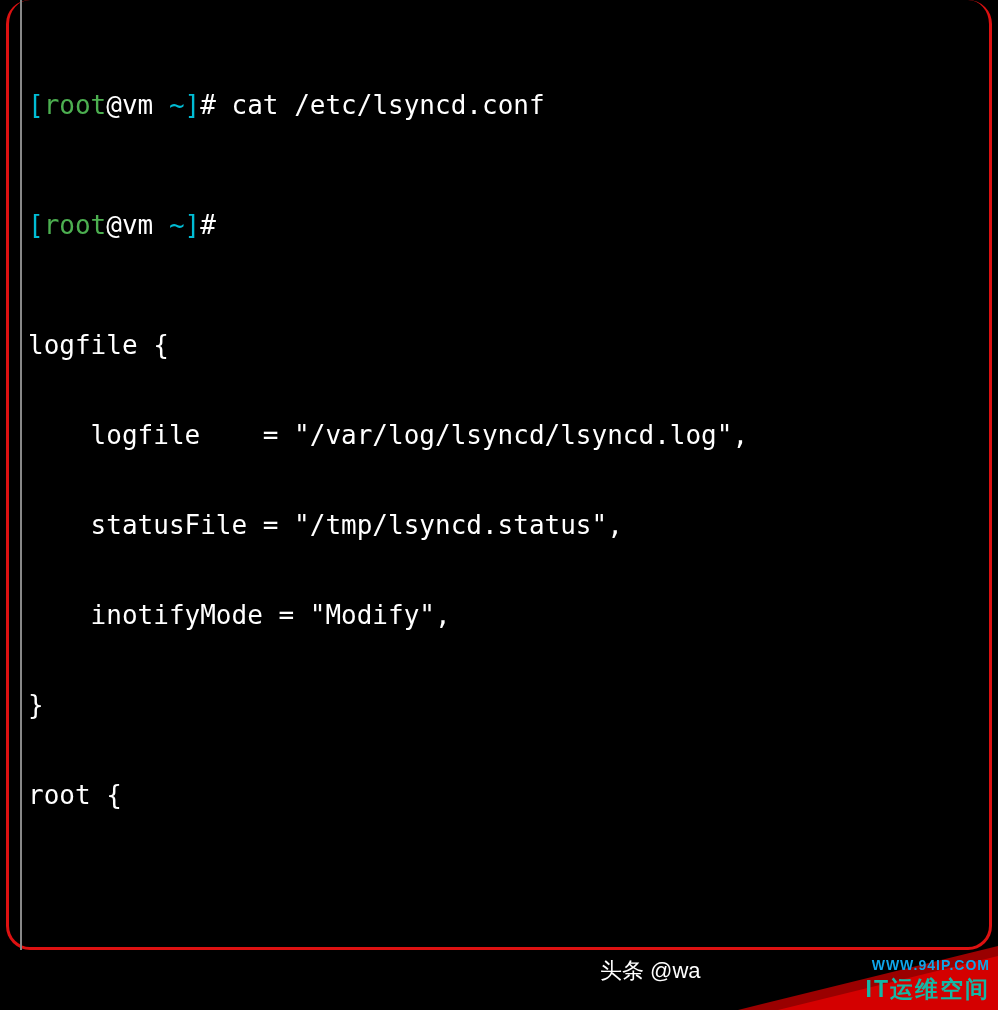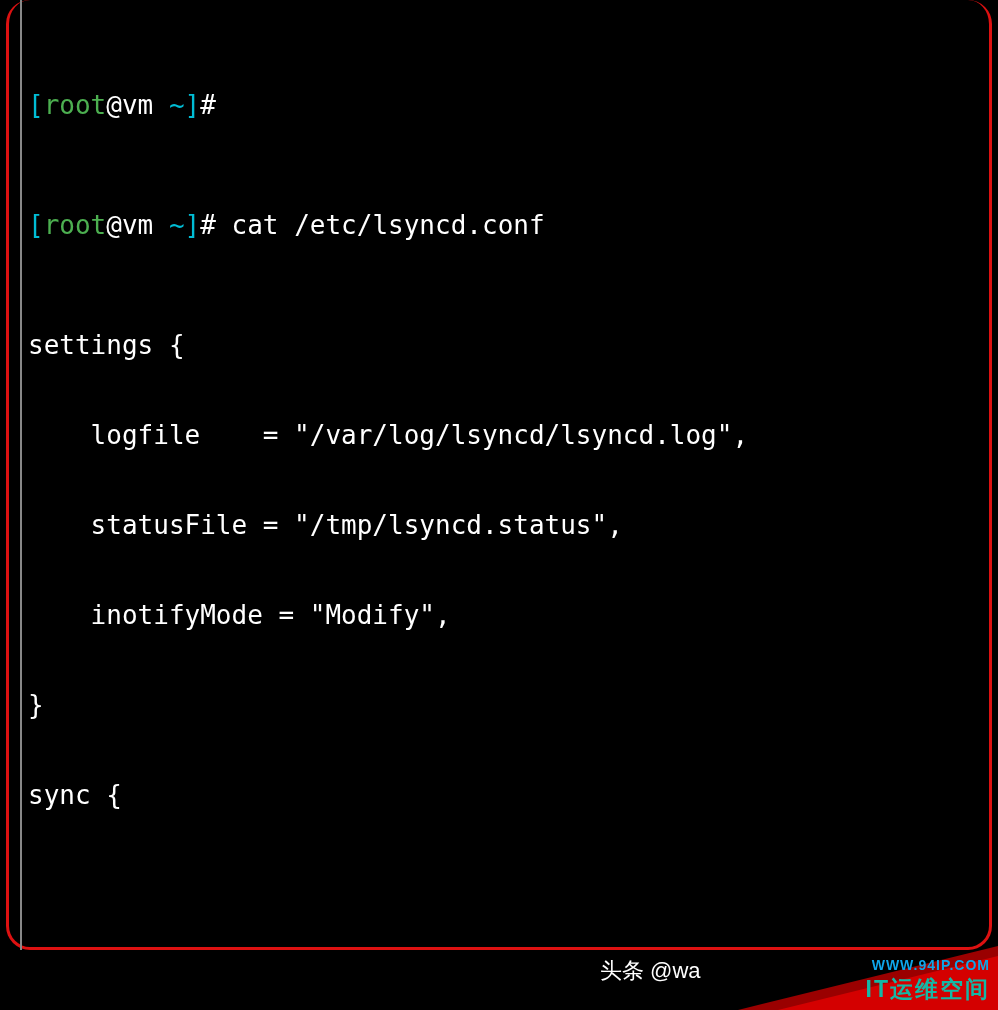--- a/index.html
+++ b/index.html
@@ -105,30 +105,30 @@
   }
 </style>
 </head>
 <body>
 
 <div class="frame"></div>
 <div class="left-rule"></div>
 
 <div class="term">
   
+  <span class="line"><span class="bracket">[</span><span class="user">root</span><span class="host">@</span><span class="host">vm</span><span class="host"> </span><span class="tilde">~</span><span class="bracket">]</span><span class="hash">#</span><span class="cmd"> cat /etc/lsyncd.conf</span></span>
+  
   <span class="line"><span class="bracket">[</span><span class="user">root</span><span class="host">@</span><span class="host">vm</span><span class="host"> </span><span class="tilde">~</span><span class="bracket">]</span><span class="hash">#</span><span class="cmd"></span></span>
   
-  <span class="line"><span class="bracket">[</span><span class="user">root</span><span class="host">@</span><span class="host">vm</span><span class="host"> </span><span class="tilde">~</span><span class="bracket">]</span><span class="hash">#</span><span class="cmd"> cat /etc/lsyncd.conf</span></span>
-  
-  <span class="line out">settings {</span>
+  <span class="line out">logfile {</span>
   <span class="line out">    logfile    = "/var/log/lsyncd/lsyncd.log",</span>
   <span class="line out">    statusFile = "/tmp/lsyncd.status",</span>
   <span class="line out">    inotifyMode = "Modify",</span>
   <span class="line out">}</span>
-  <span class="line out">sync {</span>
+  <span class="line out">root {</span>
   
   
   
   
   
   
   
   
   
   

